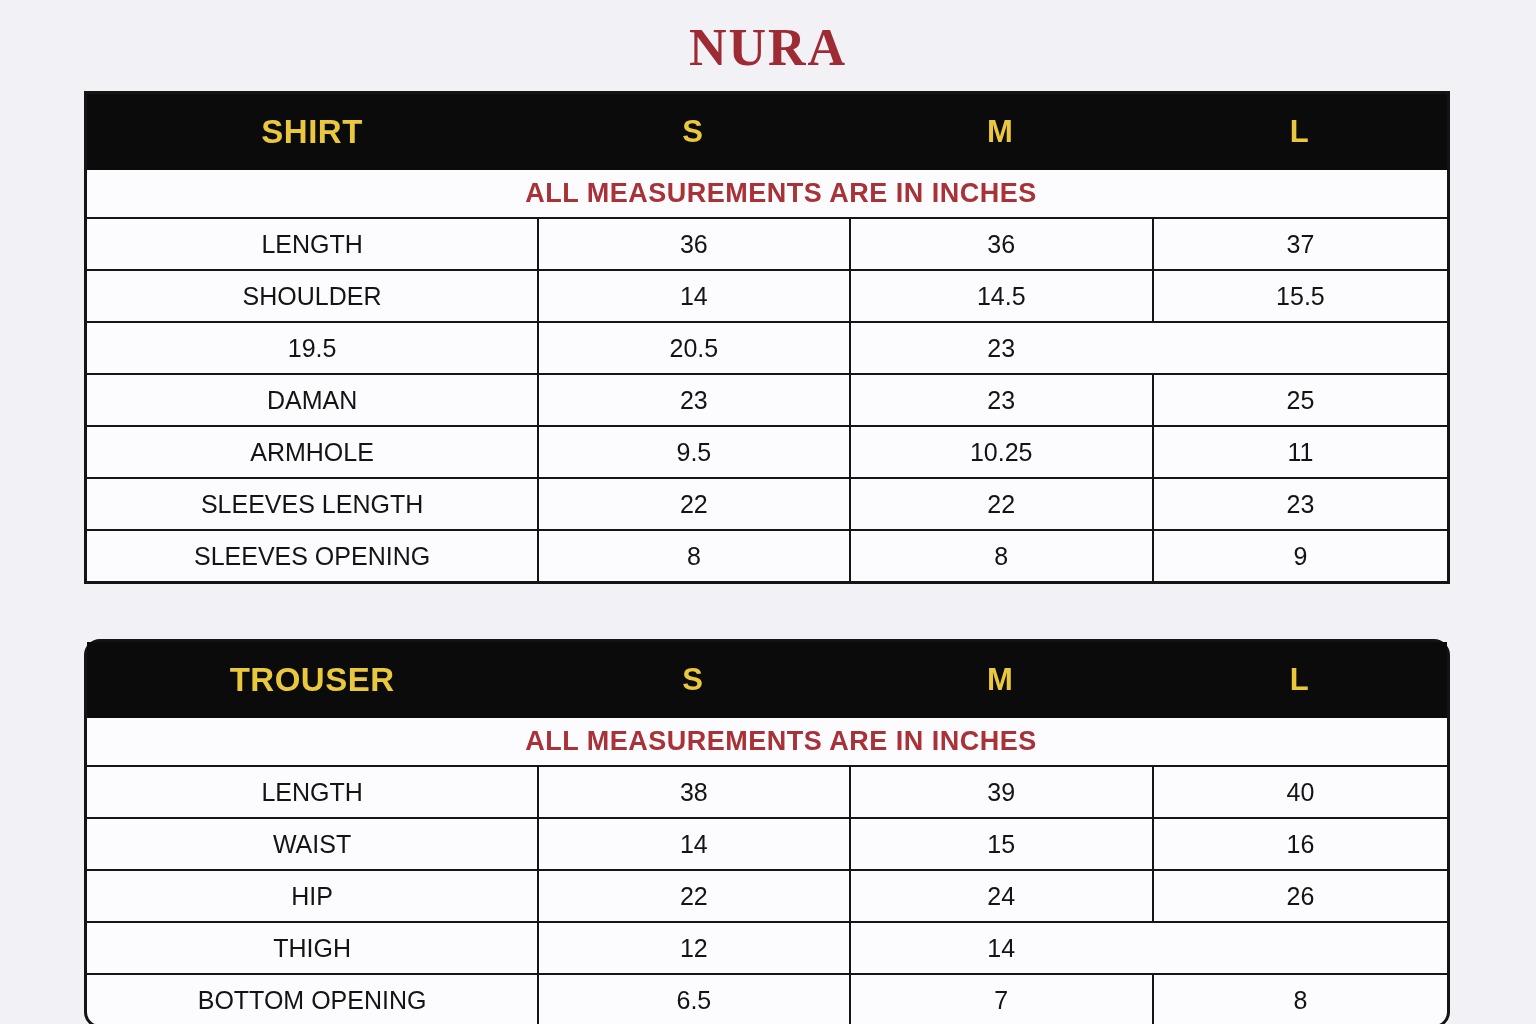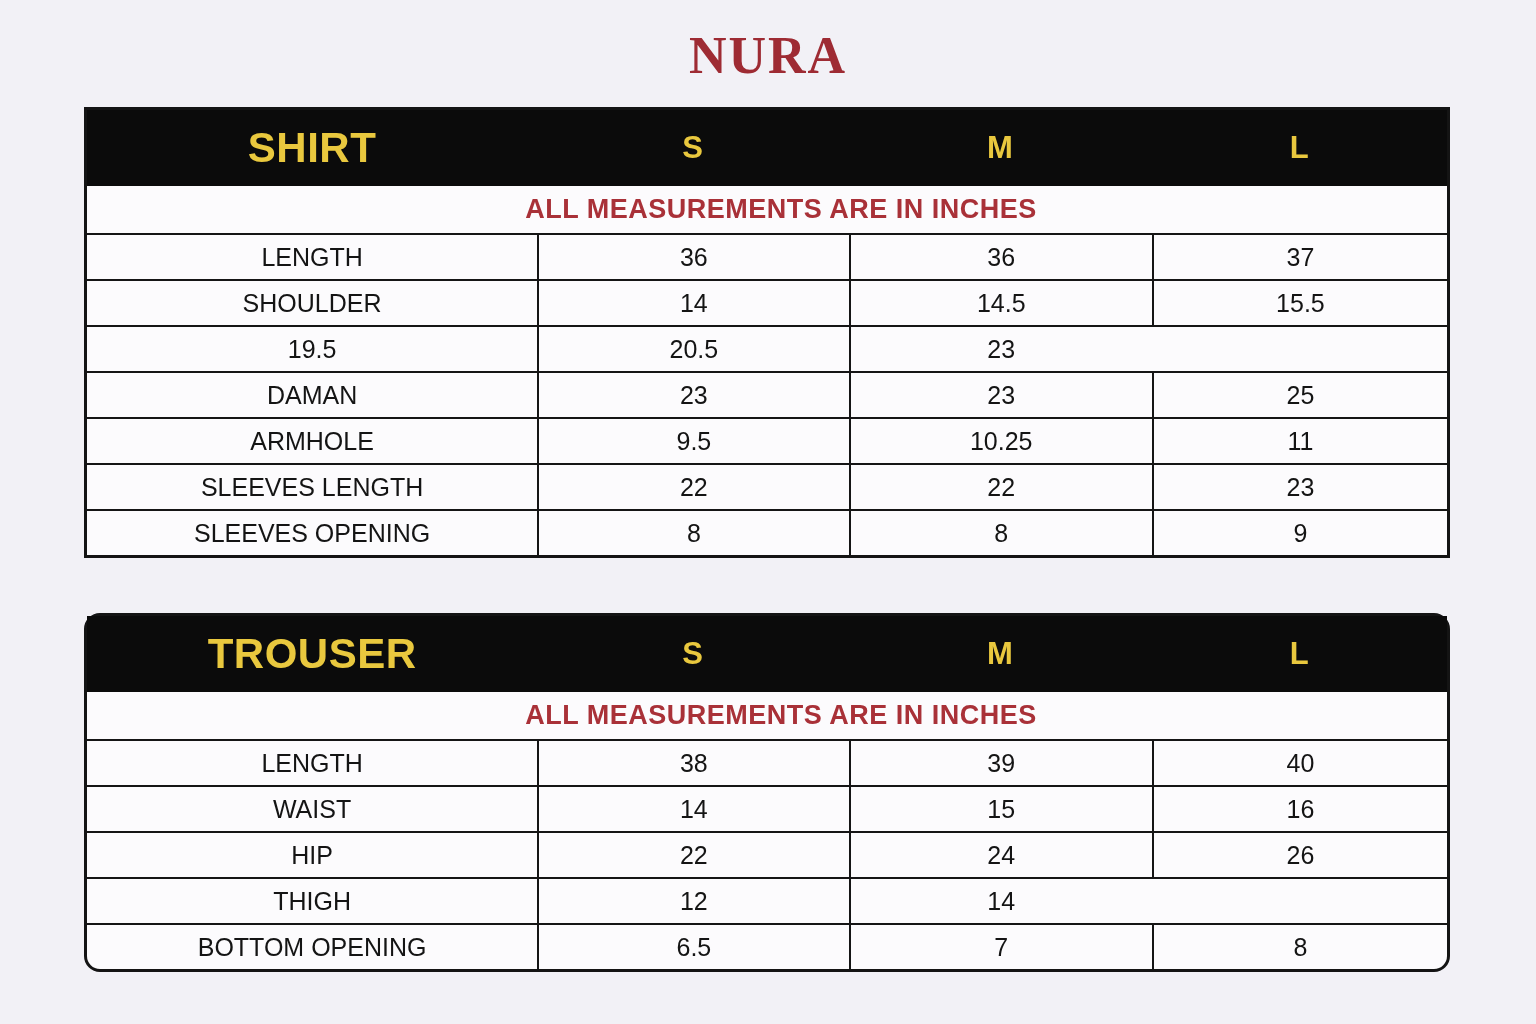--- a/index.html
+++ b/index.html
@@ -9,22 +9,22 @@
     font-family: "Liberation Sans", sans-serif;
     overflow: hidden;
   }
   .page-title {
     text-align: center;
     font-family: "Liberation Serif", serif;
     font-weight: bold;
     font-size: 52px;
     letter-spacing: 2px;
     color: #9e2b33;
-    padding-top: 26px;
-    height: 106px;
+    padding-top: 18px;
+    height: 90px;
   }
   .size-table {
     width: 1366px;
     margin-left: 84px;
     border: 3px solid #141414;
     background: #fcfbfd;
   }
   .size-table.shirt { margin-top: 1px; }
   .size-table.trouser { margin-top: 55px; border-radius: 16px; }
   .grid-row {
@@ -38,36 +38,36 @@
   }
   .header-cell {
     display: flex;
     align-items: center;
     justify-content: center;
     color: #e9c83e;
     font-weight: bold;
     font-size: 31px;
     letter-spacing: 0.5px;
   }
-  .header-cell.garment { font-size: 42px; }
+  .header-cell.garment { font-size: 33px; }
   .note-row {
     height: 47px;
     display: flex;
     align-items: center;
     justify-content: center;
     padding-left: 28px;
   }
   .note-text {
     color: #a93138;
     font-weight: bold;
     font-size: 27px;
     letter-spacing: 0.5px;
   }
   .data-row {
-    height: 46px;
+    height: 52px;
     border-top: 2px solid #151515;
   }
   .cell {
     display: flex;
     align-items: center;
     justify-content: center;
     font-size: 25px;
     color: #141414;
   }
   .data-row .cell + .cell { border-left: 2px solid #151515; }

